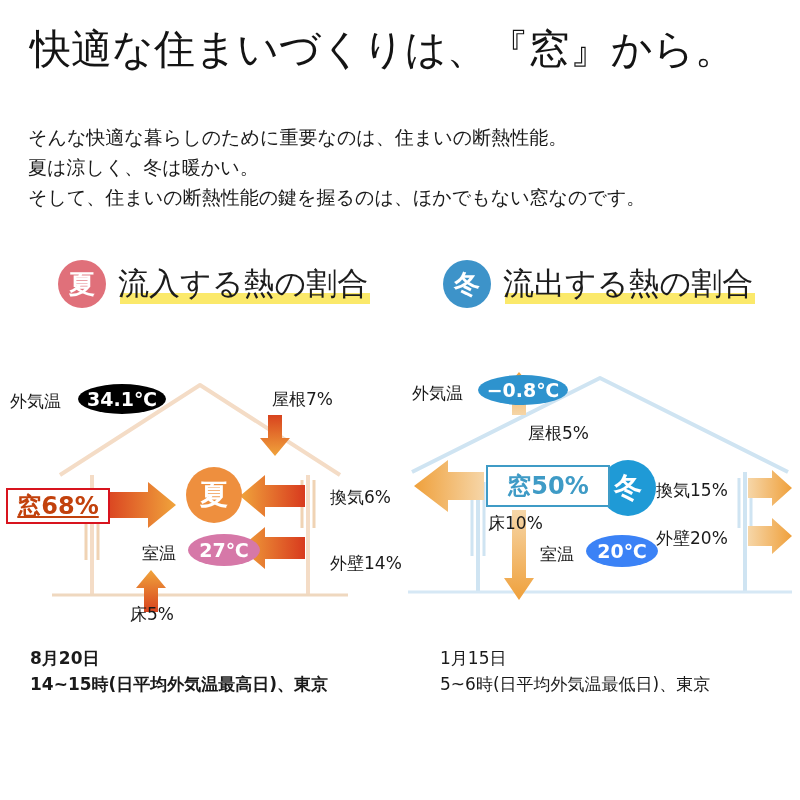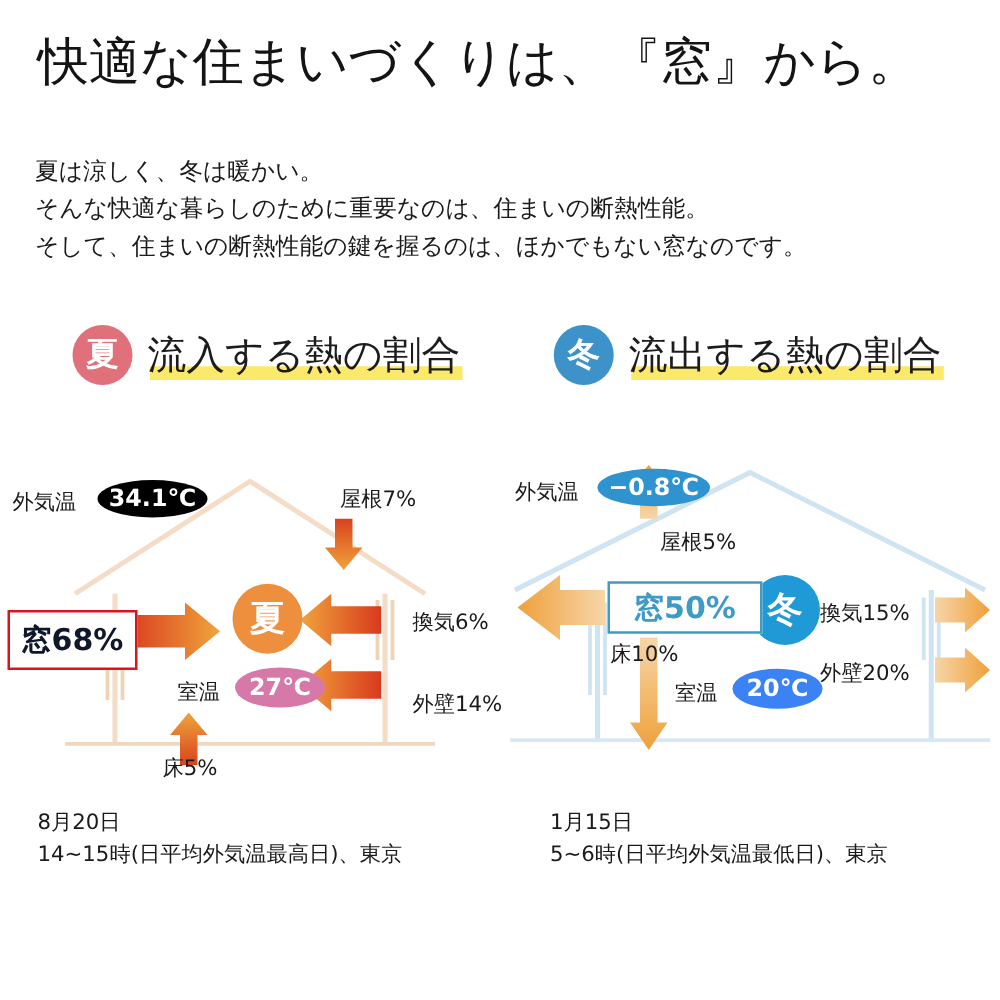--- a/index.html
+++ b/index.html
@@ -68,22 +68,22 @@
   .caption div { white-space:nowrap; }
 </style>
 </head>
 <body>
 
 <div id="page">
 
   <div class="title">快適な住まいづくりは、『窓』から。</div>
 
   <div class="lede">
+    <div class="lede-line">そんな快適な暮らしのために重要なのは、住まいの断熱性能。</div>
     <div class="lede-line">夏は涼しく、冬は暖かい。</div>
-    <div class="lede-line">そんな快適な暮らしのために重要なのは、住まいの断熱性能。</div>
     <div class="lede-line">そして、住まいの断熱性能の鍵を握るのは、ほかでもない窓なのです。</div>
   </div>
 
   <div class="sec-head" style="left:58px; top:260px;">
     <div class="badge summer">夏</div>
     <div class="sec-title">流入する熱の割合</div>
   </div>
 
   <div class="sec-head" style="left:443px; top:260px;">
     <div class="badge winter">冬</div>
@@ -137,21 +137,21 @@
     </svg>
 
     <div class="dlabel" style="left:10px; top:30px;">外気温</div>
     <div class="pill" style="left:78px; top:24px; width:88px; height:30px; background:#000000; font-size:19px;">34.1℃</div>
 
     <div class="circle-season" style="left:186px; top:107px; width:56px; height:56px; background:#ee8f3e; font-size:28px;">夏</div>
 
     <div class="dlabel" style="left:142px; top:182px;">室温</div>
     <div class="pill" style="left:188px; top:174px; width:72px; height:32px; background:#d678a8; font-size:19px;">27℃</div>
 
-    <div class="boxed" style="left:6px; top:128px; width:104px; height:48px; border:2px solid #d8141e; color:#0f172a; font-size:24px;">窓68%</div>
+    <div class="boxed" style="left:6px; top:128px; width:104px; height:36px; border:2px solid #d8141e; color:#c2410c; font-size:24px;text-decoration:underline;">窓68%</div>
 
     <div class="dlabel" style="left:272px; top:28px;">屋根7%</div>
 
     <div class="dlabel" style="left:330px; top:126px;">換気6%</div>
 
     <div class="dlabel" style="left:330px; top:192px;">外壁14%</div>
 
     <div class="dlabel" style="left:130px; top:243px;">床5%</div>
   </div>
 
@@ -211,21 +211,21 @@
 
     <div class="dlabel" style="left:128px; top:62px;">屋根5%</div>
 
     <div class="dlabel" style="left:256px; top:119px;">換気15%</div>
 
     <div class="dlabel" style="left:256px; top:167px;">外壁20%</div>
 
     <div class="dlabel" style="left:88px; top:152px;">床10%</div>
   </div>
 
-  <div class="caption" style="left:30px; top:645px;">
+  <div class="caption" style="left:30px; top:645px;font-weight:bold;">
     <div>8月20日</div>
     <div>14~15時(日平均外気温最高日)、東京</div>
   </div>
 
   <div class="caption" style="left:440px; top:645px;">
     <div>1月15日</div>
     <div>5~6時(日平均外気温最低日)、東京</div>
   </div>
 
 </div>

